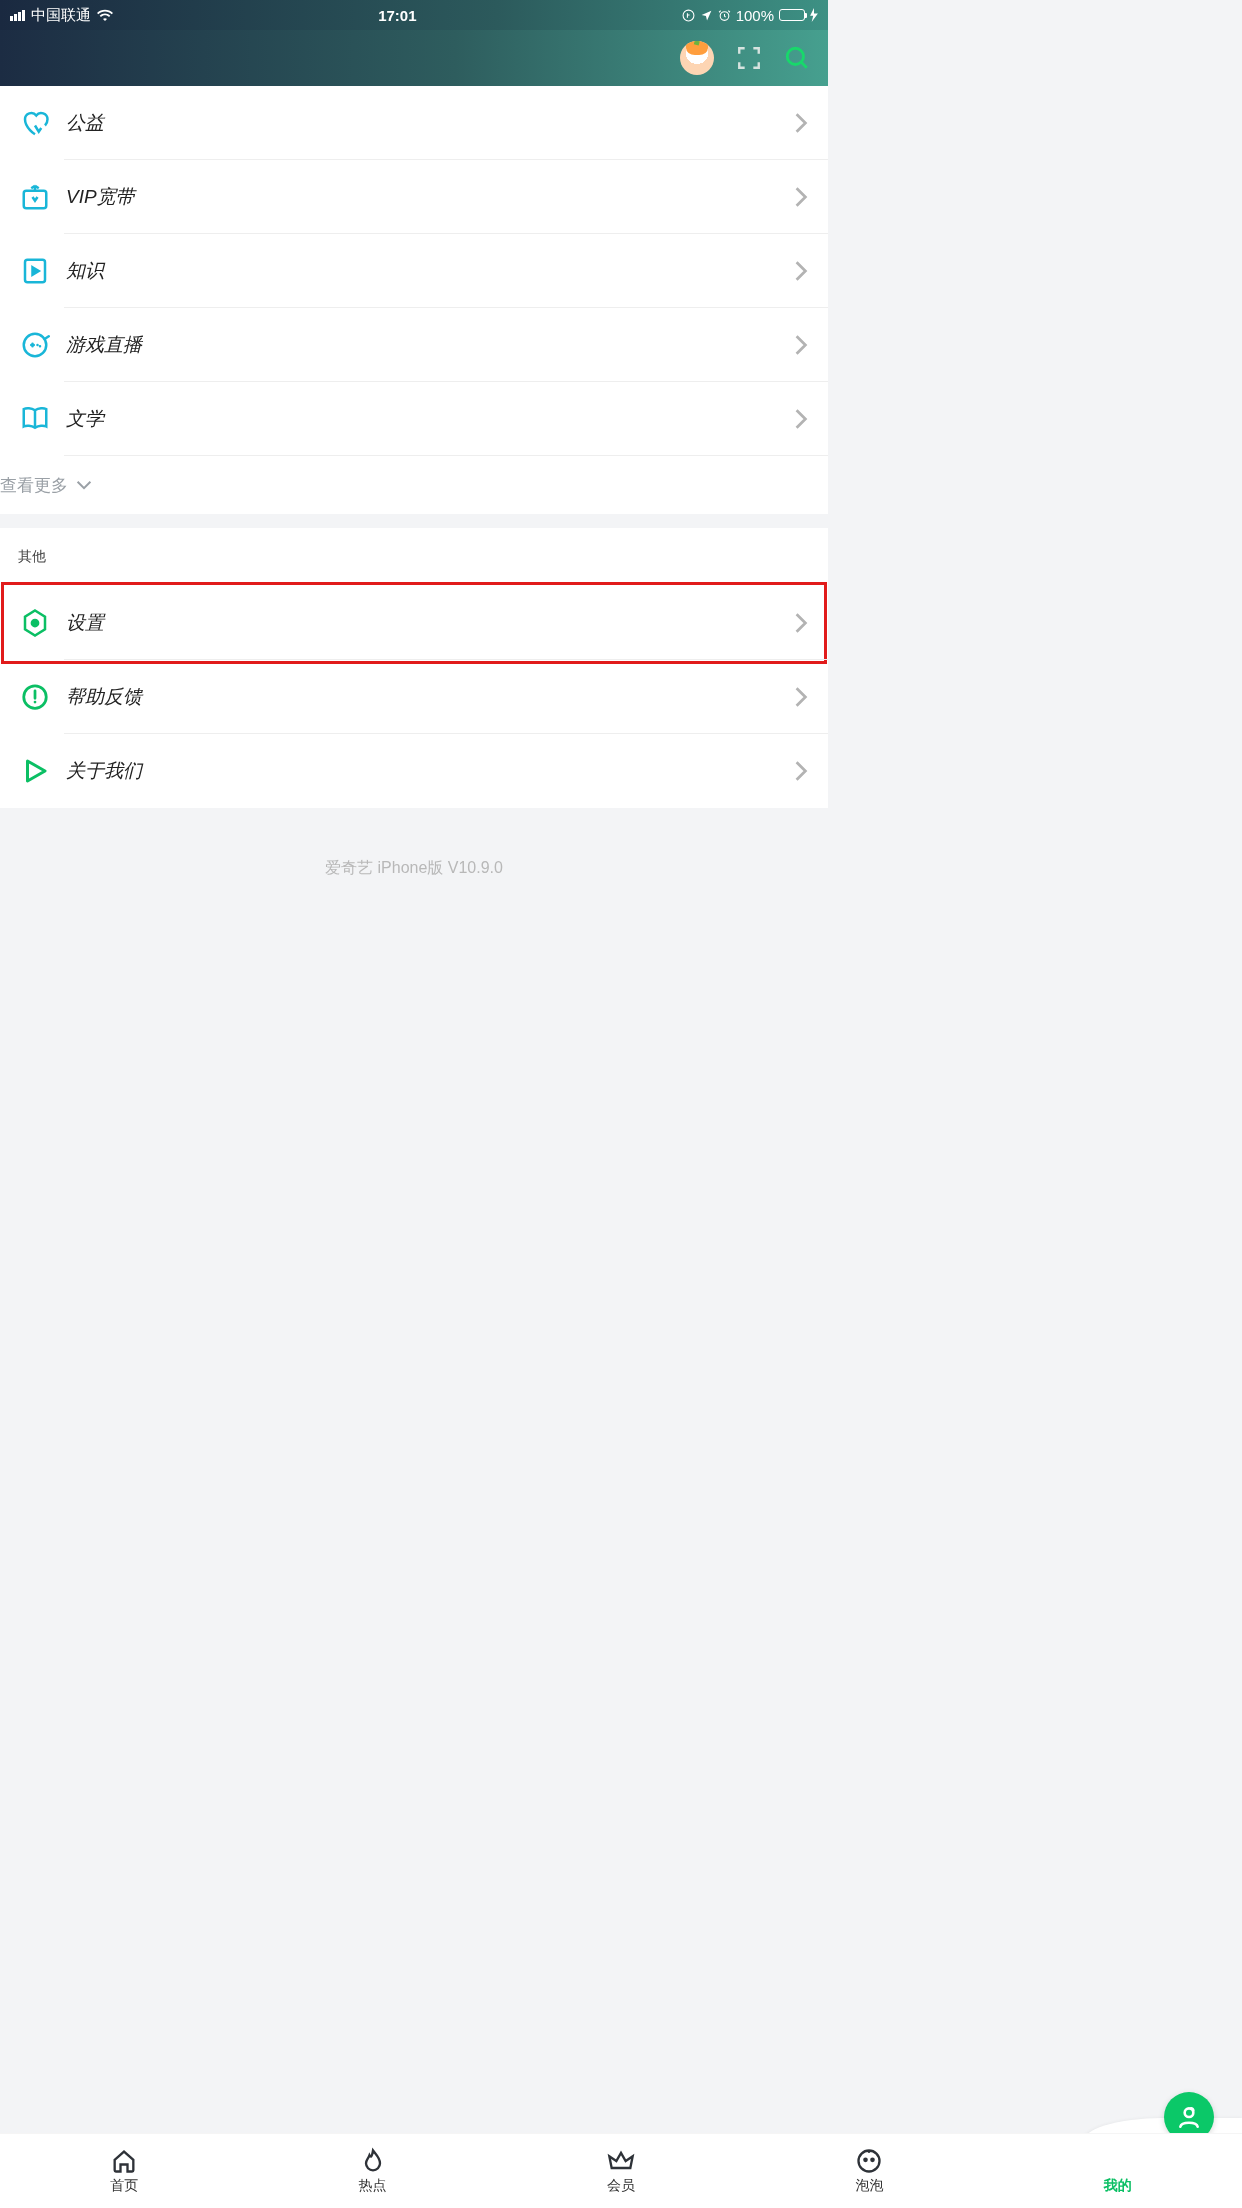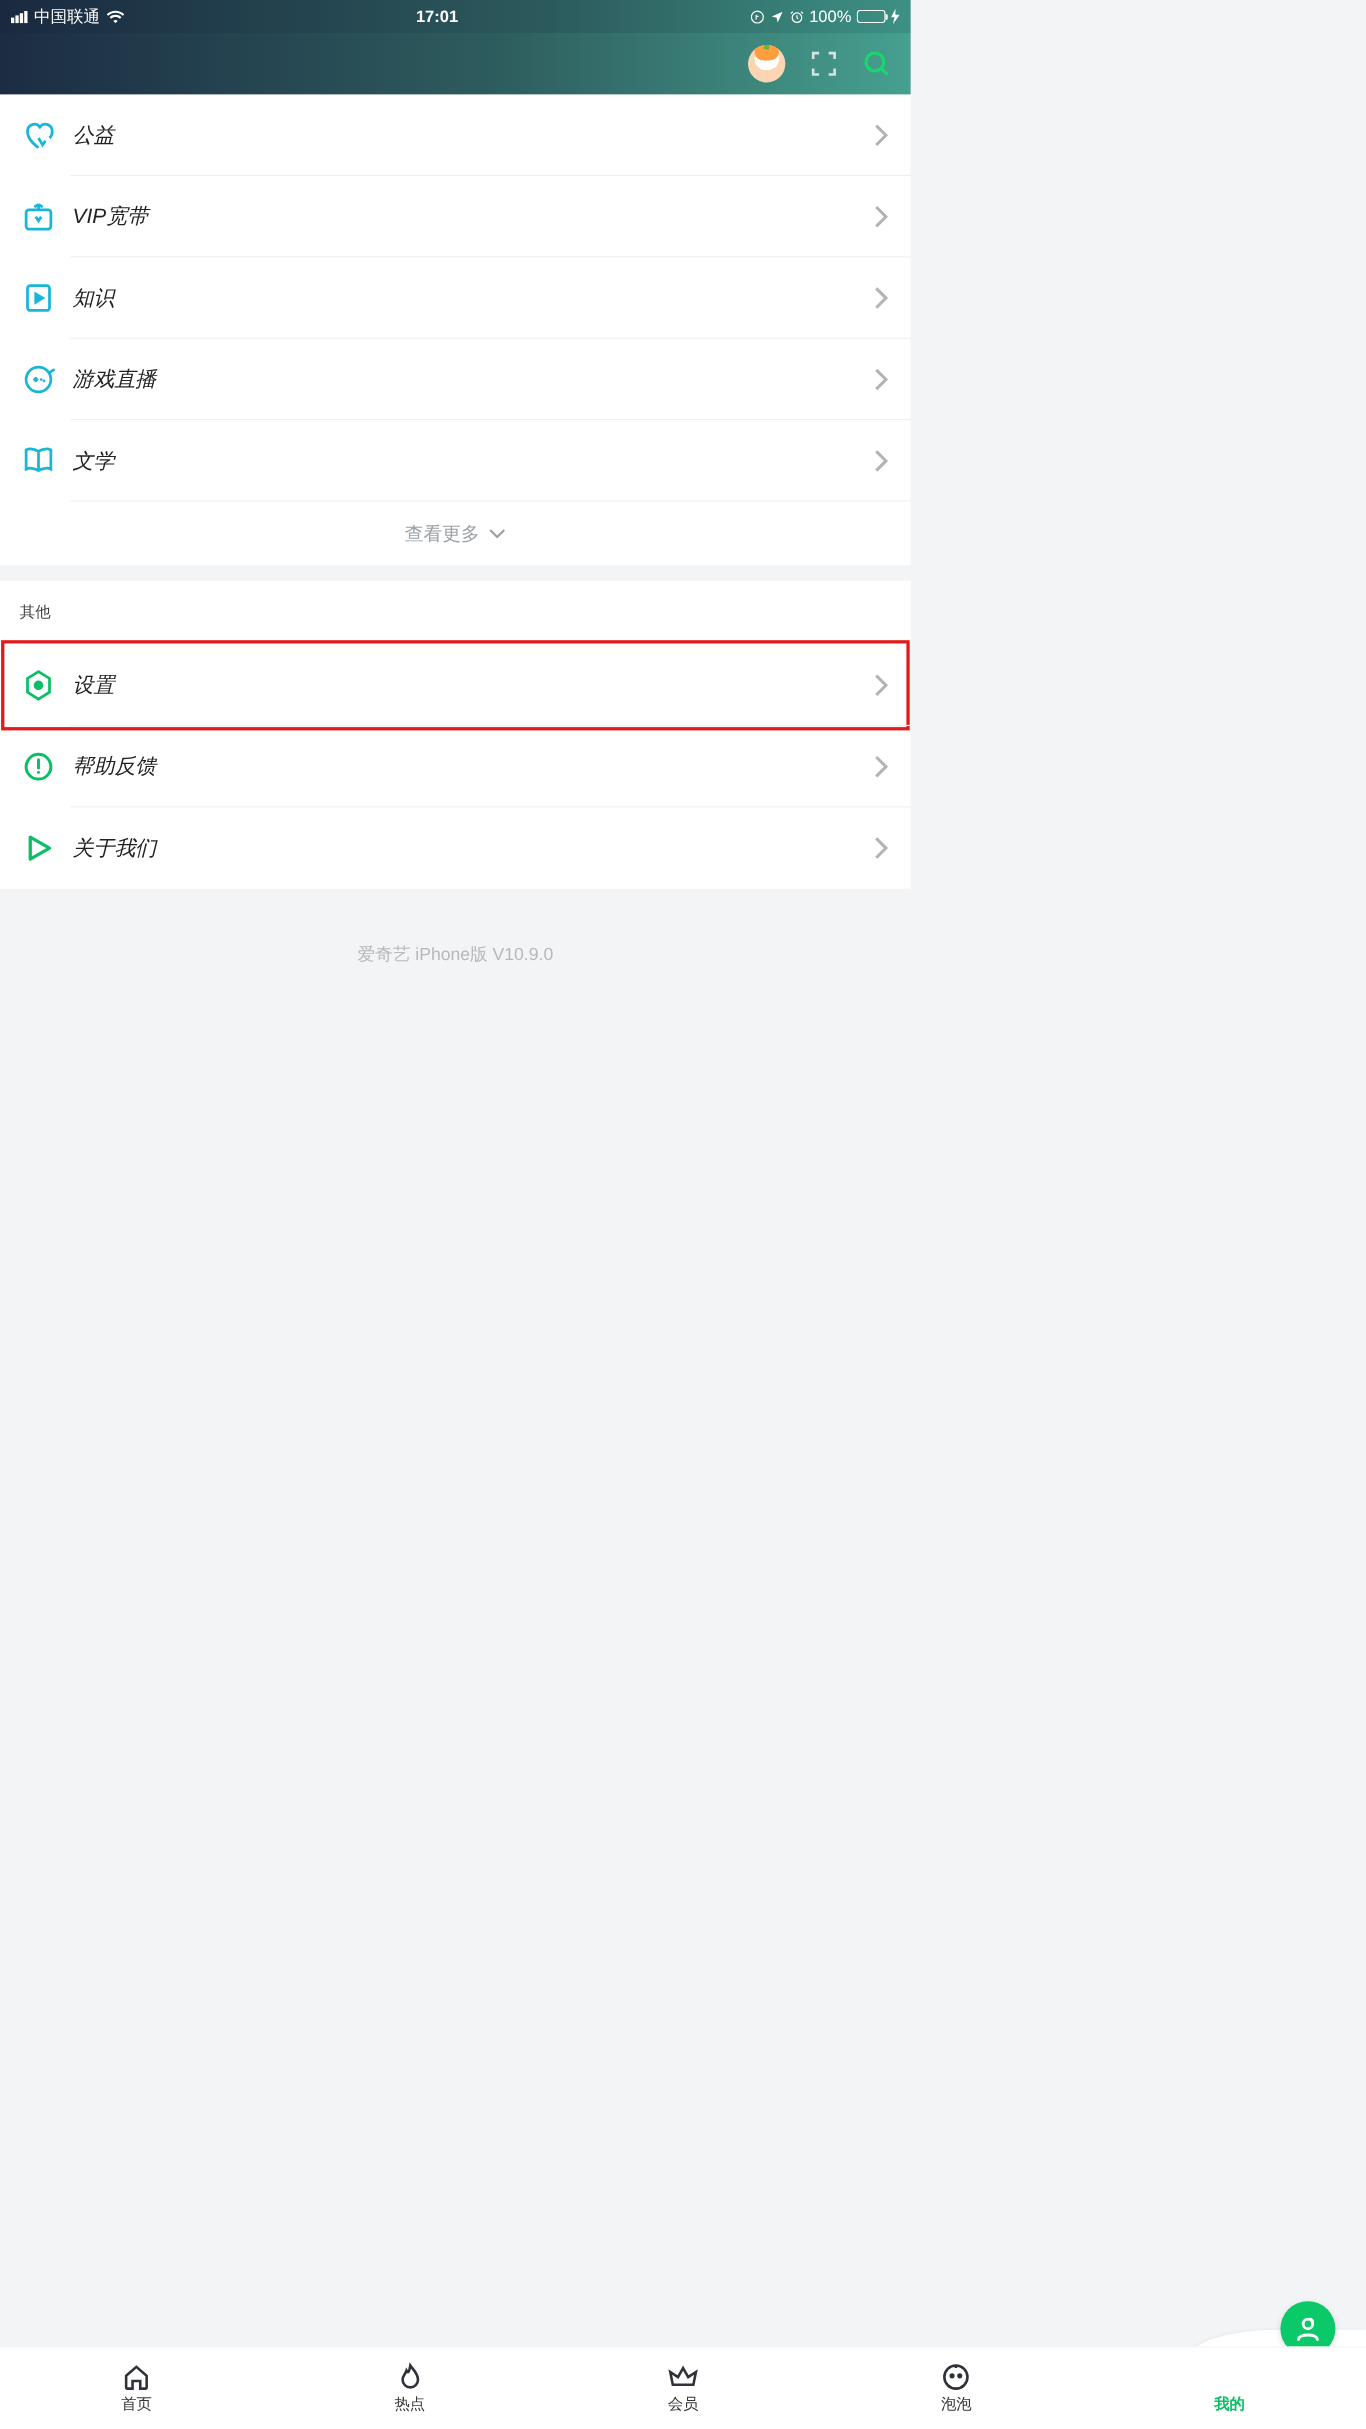--- a/index.html
+++ b/index.html
@@ -25,21 +25,21 @@
     .scan-ic, .search-ic { width: 26px; height: 26px; }
     
     
     .list-section { background: #fff; }
     .list-item { display: flex; align-items: center; height: 74px; padding: 0 20px 0 20px; position: relative; }
     .list-item .item-icon { width: 30px; height: 30px; flex: none; display: flex; align-items: center; justify-content: center; }
     .list-item .item-label { flex: 1; font-size: 19px; color: #222; margin-left: 16px; font-style: italic; }
     .list-item .sep { position: absolute; left: 64px; right: 0; bottom: 0; height: 1px; background: #eee; }
     .chevron { width: 14px; height: 22px; color: #b3b3b3; }
     
-    .view-more { height: 58px; display: flex; align-items: center; justify-content: center; gap: 8px; color: #9aa0a6; font-size: 17px; }
+    .view-more { height: 58px; display: flex; align-items: center; gap: 8px; color: #9aa0a6; font-size: 17px; }
     
     .gap { height: 14px; }
     
     .section-title { height: 58px; display: flex; align-items: center; padding: 0 18px; font-size: 14px; color: #404040; font-weight: 500; }
     
     .highlight-box { position: absolute; left: 1px; right: 1px; top: -4px; bottom: -4px; border: 3px solid #e11b1b; pointer-events: none; }
     .list-item.highlighted { position: relative; }
     
     .footer-text { text-align: center; color: #b8b8b8; font-size: 16px; padding: 50px 0 80px; }
     

